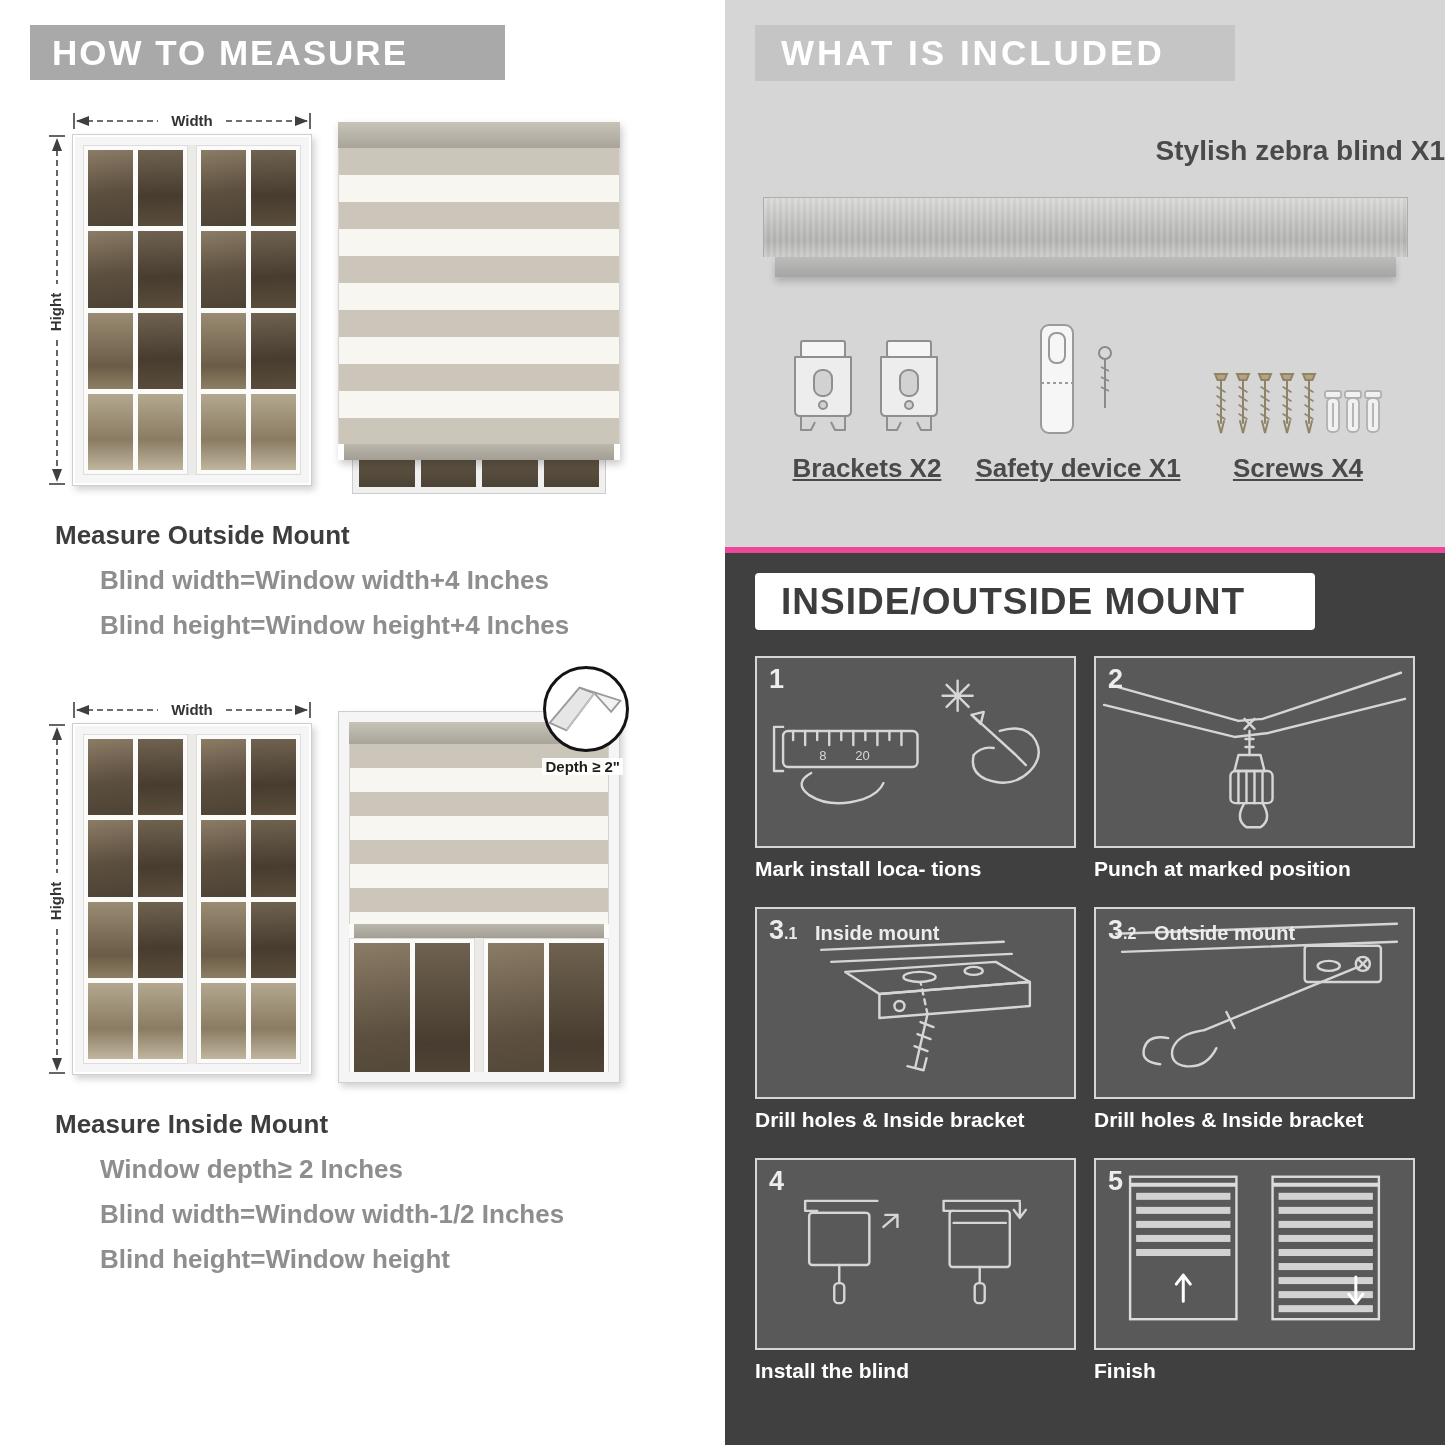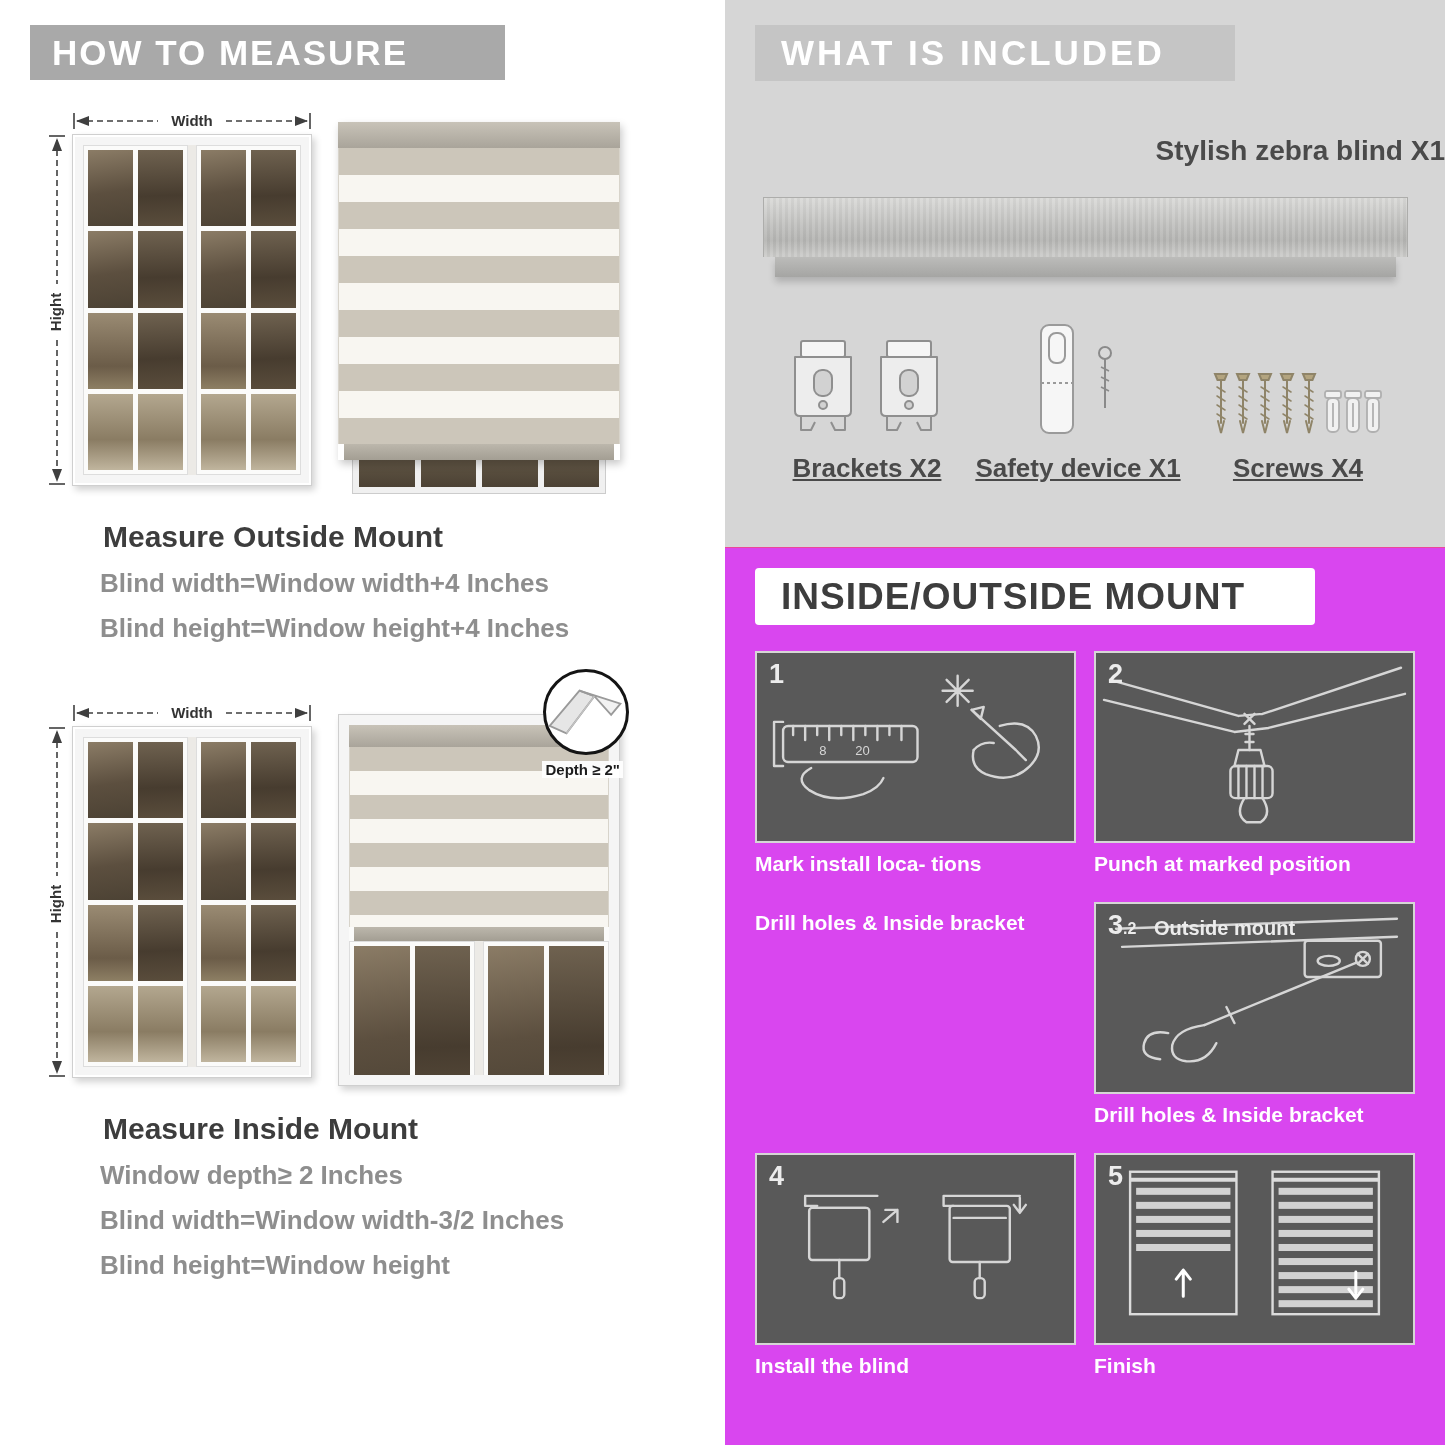--- a/index.html
+++ b/index.html
@@ -45,21 +45,21 @@
   .blind-in .zebra { height:180px; background:repeating-linear-gradient(180deg,#ccc6ba 0 24px,#f8f6f1 24px 48px); }
   .blind-in .bottomrail-strip { height:14px; }
   .glass.partial { position:absolute; left:0; right:0; top:216px; bottom:0; }
 
   .depth-callout { position:absolute; top:-46px; right:-10px; width:86px; height:86px; border-radius:50%;
     border:3px solid #141414; background:#fff; overflow:hidden; z-index:5; }
   .depth-callout svg { width:100%; height:100%; display:block; }
   .depth-label { position:absolute; top:46px; right:-4px; z-index:6; font-size:15px; font-weight:bold;
     color:#1d1d1d; background:rgba(255,255,255,.92); padding:0 3px; white-space:nowrap; }
 
-  .sec-title { margin:26px 0 0 103px; font-size:30px; font-weight:bold; color:#3d3d3d; }
+  .sec-title { margin:26px 0 0 55px; font-size:26px; font-weight:bold; color:#3d3d3d; }
   .sec-line  { margin:14px 0 0 100px; font-size:26px; font-weight:bold; color:#8e8e8e; }
 
   .warning { display:flex; margin:52px 0 0 96px; width:545px; gap:18px; align-items:flex-start; }
   .warn-tri { flex:0 0 74px; height:66px; }
   .warn-text { font-size:18px; color:#9b9b9b; line-height:1.55; padding-top:4px; }
 
   
   .col-right { width:720px; height:100%; display:flex; flex-direction:column; }
   .included { height:547px; background:#d6d6d6; }
   .included-band { margin:25px 0 0 30px; width:480px; height:56px; background:#c5c5c5; color:#fff;
@@ -70,21 +70,21 @@
     background:
       repeating-linear-gradient(90deg, rgba(255,255,255,.07) 0 3px, rgba(0,0,0,.03) 3px 6px),
       linear-gradient(180deg,#dadad8 0%,#c2c2c0 45%,#b5b5b3 72%,#cdcdcb 100%); }
   .rail-lip { height:20px; width:calc(100% - 24px); margin:0 auto;
     background:linear-gradient(180deg,#bcbcba,#a5a5a3); box-shadow:0 5px 7px rgba(0,0,0,.18); }
   .items { display:flex; justify-content:space-between; padding:0 58px 0 62px; margin-top:44px; }
   .item { display:flex; flex-direction:column; align-items:center; justify-content:flex-end; }
   .item-icon { height:118px; display:flex; align-items:flex-end; }
   .item-label { margin-top:14px; font-size:26px; font-weight:bold; color:#4a4a4a; white-space:nowrap;text-decoration:underline; }
 
-  .mount { flex:1; background:#d946ef; border-top:1px solid #ec4899; }
+  .mount { flex:1; background:#404040; border-top:6px solid #ec4899; }
   .mount-band { margin:20px 0 0 30px; width:560px; height:57px; background:#fff; color:#3d3d3d;
     font-size:37px; font-weight:bold; line-height:57px; padding-left:26px; letter-spacing:1px; border-radius:4px; }
   .steps { display:grid; grid-template-columns:1fr 1fr; column-gap:18px; row-gap:26px; margin:26px 30px 0; }
   .panel { position:relative; height:192px; border:2px solid #d6d6d6; background:#595959; overflow:hidden; }
   .step-num { position:absolute; top:6px; left:12px; color:#ececec; font-size:27px; font-weight:bold; z-index:2; }
   .step-numsub { font-size:16px; }
   .step-title { position:absolute; top:13px; left:58px; color:#ececec; font-size:20px; font-weight:bold; z-index:2; }
   .panel .art { position:absolute; inset:0; width:100%; height:100%; }
   .caption { margin-top:9px; color:#fff; font-size:21px; font-weight:bold; }
 </style>
@@ -240,21 +240,21 @@
             <path d="M36 20 L80 34 L70 46 L52 26 Z" fill="#f2f2f2" stroke="#9a9a9a" stroke-width="2"></path>
             <path d="M22 66 L52 26" stroke="#c4c4c4" stroke-width="1.5"></path>
           </svg>
         </div>
         <div class="depth-label">Depth ≥ 2"</div>
       </div>
     </div>
 
     <div class="sec-title">Measure Inside Mount</div>
     <div class="sec-line">Window depth≥ 2 Inches</div>
-    <div class="sec-line">Blind width=Window width-3/2 Inches</div>
+    <div class="sec-line">Blind width=Window width-1/2 Inches</div>
     <div class="sec-line">Blind height=Window height</div>
 
   </div>
 
   <div class="col-right">
 
     <div class="included">
       <div class="included-band">WHAT IS INCLUDED</div>
       <div class="blind-name">Stylish zebra blind X1</div>
 
@@ -376,20 +376,38 @@
                 <rect x="134" y="112" width="42" height="32" rx="5"></rect>
                 <path d="M142 112 v32 M150 112 v32 M158 112 v32 M166 112 v32"></path>
                 <path d="M148 144 q-10 16 2 24 h14 q12 -8 2 -24"></path>
               </g>
             </svg>
           </div>
           <div class="caption">Punch at  marked position</div>
         </div>
 
         <div class="step">
+          <div class="panel">
+            <div class="step-num"><span>3</span><span class="step-numsub">.1</span></div>
+            <div class="step-title">Inside mount</div>
+            <svg class="art" viewBox="0 0 316 186">
+              <g fill="none" stroke="#d6d6d6" stroke-width="2.4" stroke-linejoin="round" stroke-linecap="round">
+                <path d="M64 40 L246 32 M74 52 L254 44"></path>
+                <path d="M88 62 L238 52 L272 72 L122 84 Z"></path>
+                <ellipse cx="162" cy="67" rx="16" ry="5"></ellipse>
+                <ellipse cx="216" cy="61" rx="9" ry="4"></ellipse>
+                <path d="M122 84 L272 72 L272 96 L122 108 Z"></path>
+                <circle cx="142" cy="96" r="5"></circle>
+                <path d="M170 104 L158 156"></path>
+                <path d="M163 112 l13 5 M160 124 l13 5 M157 136 l13 5"></path>
+                <path d="M150 156 l16 4 3 -12"></path>
+                <path d="M170 104 L163 72" stroke-dasharray="5 5"></path>
+              </g>
+            </svg>
+          </div>
           <div class="caption">Drill holes &amp;  Inside bracket</div>
         </div>
 
         <div class="step">
           <div class="panel">
             <div class="step-num"><span>3</span><span class="step-numsub">.2</span></div>
             <div class="step-title">Outside mount</div>
             <svg class="art" viewBox="0 0 316 186">
               <g fill="none" stroke="#d6d6d6" stroke-width="2.4" stroke-linecap="round" stroke-linejoin="round">
                 <path d="M20 24 L300 14 M26 42 L300 32"></path>

